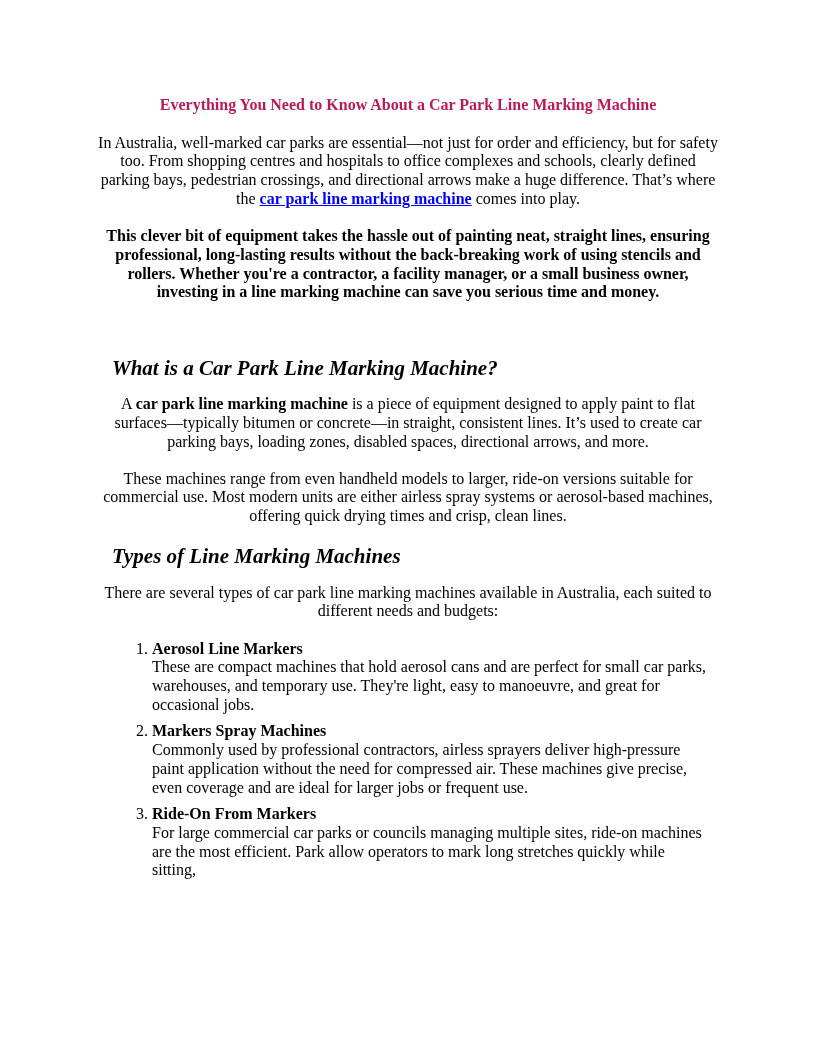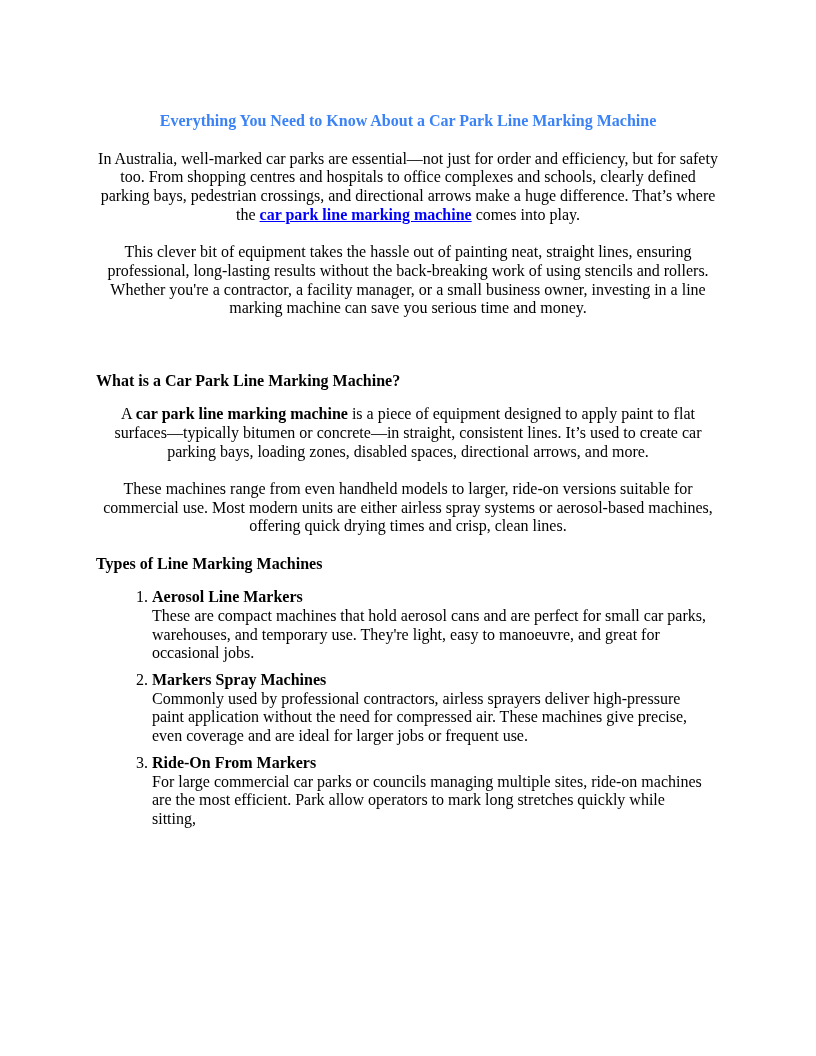--- a/index.html
+++ b/index.html
@@ -17,36 +17,38 @@
     padding: 96px 96px 0 96px;
     font-family: "Liberation Serif", "DejaVu Serif", serif;
     font-size: 16px;
     line-height: 1.17;
     color: #000000;
     overflow: hidden;
   }
   .doc-title {
     text-align: center;
     font-weight: bold;
-    color: #3b82f6;
-    margin: 16px 0 19px 0;
+    color: #be185d;
+    margin: 0 0 19px 0;
     font-size: 16px;
   }
   .para {
     margin: 0 0 18.5px 0;
     text-align: center;
   }
   .para.big-gap {
     margin-bottom: 54px;
+    font-weight: bold;
   }
   .heading {
     font-weight: bold;
-    font-size: 16px;
+    font-size: 21px;
     line-height: 1.15;
-    margin: 0 0 15px 0;
+    margin: 0 0 15px 16px;
+    font-style: italic;
   }
   a.doc-link {
     color: #0000ff;
     font-weight: bold;
     text-decoration: underline;
     cursor: pointer;
   }
   .bold {
     font-weight: bold;
   }
@@ -71,20 +73,21 @@
   <p class="para big-gap">This clever bit of equipment takes the hassle out of painting neat, straight lines, ensuring professional, long-lasting results without the back-breaking work of using stencils and rollers. Whether you're a contractor, a facility manager, or a small business owner, investing in a line marking machine can save you serious time and money.</p>
 
   <h2 class="heading">What is a Car Park Line Marking Machine?</h2>
 
   <p class="para"><span>A </span><span class="bold">car park line marking machine</span><span> is a piece of equipment designed to apply paint to flat surfaces—typically bitumen or concrete—in straight, consistent lines. It’s used to create car parking bays, loading zones, disabled spaces, directional arrows, and more.</span></p>
 
   <p class="para">These machines range from even handheld models to larger, ride-on versions suitable for commercial use. Most modern units are either airless spray systems or aerosol-based machines, offering quick drying times and crisp, clean lines.</p>
 
   <h2 class="heading">Types of Line Marking Machines</h2>
 
+  <p class="para">There are several types of car park line marking machines available in Australia, each suited to different needs and budgets:</p>
 
   <ol class="type-list">
     <li>
       <span class="bold">Aerosol Line Markers</span><br>
       <span>These are compact machines that hold aerosol cans and are perfect for small car parks, warehouses, and temporary use. They're light, easy to manoeuvre, and great for occasional jobs.</span>
     </li>
     <li>
       <span class="bold">Markers Spray Machines</span><br>
       <span>Commonly used by professional contractors, airless sprayers deliver high-pressure paint application without the need for compressed air. These machines give precise, even coverage and are ideal for larger jobs or frequent use.</span>
     </li>

